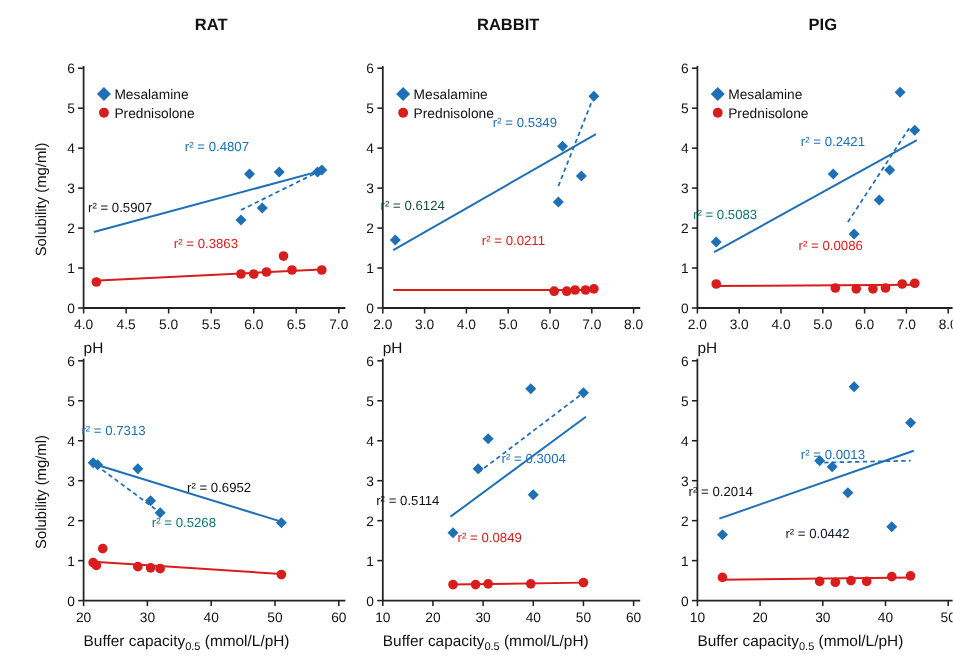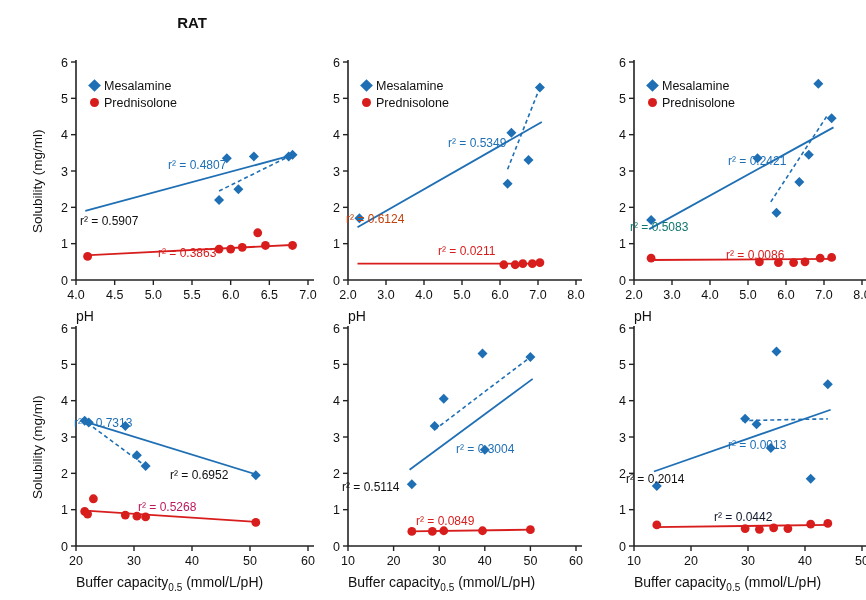--- a/index.html
+++ b/index.html
@@ -19,21 +19,21 @@
     position:absolute;font-size:13.5px;color:#111;
     transform:rotate(-90deg);transform-origin:0 0;white-space:nowrap;
   }
   .xlabel{position:absolute;font-size:14px;color:#111;text-align:left;white-space:nowrap;}
   .xlabel .sub{font-size:10px;vertical-align:sub;}
   .tick{font-size:12.5px;fill:#111;}
   .legend{position:absolute;font-size:12.5px;color:#111;margin-top:12px;}
   .legend .row{display:flex;align-items:center;gap:5px;height:15px;margin-bottom:2px;}
   .lg-dia{width:9px;height:9px;background:#1f6fb5;transform:rotate(45deg);}
   .lg-cir{width:9px;height:9px;border-radius:50%;background:#d81d1d;}
-  .r2{position:absolute;font-size:12px;white-space:nowrap;margin-top:32px;}
+  .r2{position:absolute;font-size:12px;white-space:nowrap;}
 </style>
 </head>
 <body>
 
 <div id="sheet">
     <div class="panel" style="left: 18px; top: 14px; width: 316px; height: 326px;">
       <div class="panel-title" style="top: 0px; left: 58px; width: 232px;">RAT</div>
       <svg width="316" height="312" style="position: absolute; left: 0px; top: 0px;">
         <line x1="58" y1="46" x2="58" y2="266" stroke="#222222" stroke-width="1.6"></line>
         <line x1="58" y1="266" x2="296" y2="266" stroke="#222222" stroke-width="1.6"></line>
@@ -92,20 +92,21 @@
         </div>
         <div class="row">
           <span class="lg-cir" style="background: rgb(216, 29, 29);"></span>
           <span>Prednisolone</span>
         </div>
       </div>
       <div class="ylabel" style="left: 12px; top: 219px;">Solubility (mg/ml)</div>
       <div class="xlabel" style="left: 58px; width: 232px; top: 294px; font-weight: normal;">pH</div>
     </div>
     <div class="panel" style="left: 306px; top: 14px; width: 296px; height: 326px;">
+      <div class="panel-title" style="top: 0px; left: 42px; width: 228px;">RABBIT</div>
       <svg width="296" height="312" style="position: absolute; left: 0px; top: 0px;">
         <line x1="42" y1="46" x2="42" y2="266" stroke="#222222" stroke-width="1.6"></line>
         <line x1="42" y1="266" x2="276" y2="266" stroke="#222222" stroke-width="1.6"></line>
         <line x1="37" y1="266" x2="42" y2="266" stroke="#222222" stroke-width="1.4"></line>
         <text x="34" y="270.5" text-anchor="end" class="tick">0</text>
         <line x1="37" y1="229.66666666666669" x2="42" y2="229.66666666666669" stroke="#222222" stroke-width="1.4"></line>
         <text x="34" y="234.16666666666669" text-anchor="end" class="tick">1</text>
         <line x1="37" y1="193.33333333333334" x2="42" y2="193.33333333333334" stroke="#222222" stroke-width="1.4"></line>
         <text x="34" y="197.83333333333334" text-anchor="end" class="tick">2</text>
         <line x1="37" y1="157" x2="42" y2="157" stroke="#222222" stroke-width="1.4"></line>
@@ -137,36 +138,37 @@
         <polygon points="201.60000000000002,164.71666666666667 206.60000000000002,169.71666666666667 201.60000000000002,174.71666666666667 196.60000000000002,169.71666666666667" fill="#1f6fb5"></polygon>
         <polygon points="205.4,113.85000000000002 210.4,118.85000000000002 205.4,123.85000000000002 200.4,118.85000000000002" fill="#1f6fb5"></polygon>
         <polygon points="222.5,141.10000000000002 227.5,146.10000000000002 222.5,151.10000000000002 217.5,146.10000000000002" fill="#1f6fb5"></polygon>
         <polygon points="233.9,68.43333333333334 238.9,73.43333333333334 233.9,78.43333333333334 228.9,73.43333333333334" fill="#1f6fb5"></polygon>
         <circle cx="197.79999999999998" cy="250.74" r="4.4" fill="#d81d1d"></circle>
         <circle cx="209.20000000000002" cy="250.74" r="4.4" fill="#d81d1d"></circle>
         <circle cx="216.79999999999998" cy="249.65" r="4.4" fill="#d81d1d"></circle>
         <circle cx="226.29999999999998" cy="249.65" r="4.4" fill="#d81d1d"></circle>
         <circle cx="233.9" cy="248.56" r="4.4" fill="#d81d1d"></circle>
       </svg>
-      <div class="r2" style="left: 40px; top: 166px; color: #c2410c;">r² = 0.6124</div>
+      <div class="r2" style="left: 40px; top: 166px; color: #14532d;">r² = 0.6124</div>
       <div class="r2" style="left: 142px; top: 90px; color: rgb(31, 111, 181);">r² = 0.5349</div>
       <div class="r2" style="left: 132px; top: 198px; color: rgb(216, 29, 29);">r² = 0.0211</div>
       <div class="legend" style="left: 56px; top: 52px;">
         <div class="row">
           <span class="lg-dia" style="background: rgb(31, 111, 181);"></span>
           <span>Mesalamine</span>
         </div>
         <div class="row">
           <span class="lg-cir" style="background: rgb(216, 29, 29);"></span>
           <span>Prednisolone</span>
         </div>
       </div>
       <div class="xlabel" style="left: 42px; width: 228px; top: 294px; font-weight: normal;">pH</div>
     </div>
     <div class="panel" style="left: 592px; top: 14px; width: 296px; height: 326px;">
+      <div class="panel-title" style="top: 0px; left: 42px; width: 228px;">PIG</div>
       <svg width="296" height="312" style="position: absolute; left: 0px; top: 0px;">
         <line x1="42" y1="46" x2="42" y2="266" stroke="#222222" stroke-width="1.6"></line>
         <line x1="42" y1="266" x2="276" y2="266" stroke="#222222" stroke-width="1.6"></line>
         <line x1="37" y1="266" x2="42" y2="266" stroke="#222222" stroke-width="1.4"></line>
         <text x="34" y="270.5" text-anchor="end" class="tick">0</text>
         <line x1="37" y1="229.66666666666669" x2="42" y2="229.66666666666669" stroke="#222222" stroke-width="1.4"></line>
         <text x="34" y="234.16666666666669" text-anchor="end" class="tick">1</text>
         <line x1="37" y1="193.33333333333334" x2="42" y2="193.33333333333334" stroke="#222222" stroke-width="1.4"></line>
         <text x="34" y="197.83333333333334" text-anchor="end" class="tick">2</text>
         <line x1="37" y1="157" x2="42" y2="157" stroke="#222222" stroke-width="1.4"></line>
@@ -264,21 +266,21 @@
         <circle cx="66.7" cy="193.48333333333335" r="4.4" fill="#d81d1d"></circle>
         <circle cx="69.6" cy="196.02666666666667" r="4.4" fill="#d81d1d"></circle>
         <circle cx="75.4" cy="180.76666666666665" r="4.4" fill="#d81d1d"></circle>
         <circle cx="107.3" cy="197.11666666666667" r="4.4" fill="#d81d1d"></circle>
         <circle cx="118.9" cy="198.20666666666668" r="4.4" fill="#d81d1d"></circle>
         <circle cx="127.6" cy="198.93333333333334" r="4.4" fill="#d81d1d"></circle>
         <circle cx="237.8" cy="204.38333333333333" r="4.4" fill="#d81d1d"></circle>
       </svg>
       <div class="r2" style="left: 56px; top: 66px; color: rgb(31, 111, 181);">r² = 0.7313</div>
       <div class="r2" style="left: 152px; top: 118px; color: rgb(17, 17, 17);">r² = 0.6952</div>
-      <div class="r2" style="left: 120px; top: 150px; color: #be185d;">r² = 0.5268</div>
+      <div class="r2" style="left: 120px; top: 150px; color: #0f766e;">r² = 0.5268</div>
       <div class="ylabel" style="left: 12px; top: 181px;">Solubility (mg/ml)</div>
       <div class="xlabel" style="left: 58px; width: 232px; top: 256px;">Buffer capacity<span class="sub">0.5</span> (mmol/L/pH)</div>
     </div>
     <div class="panel" style="left: 306px; top: 318px; width: 296px; height: 288px;">
       <svg width="296" height="274" style="position: absolute; left: 0px; top: 0px;">
         <line x1="42" y1="8" x2="42" y2="228" stroke="#222222" stroke-width="1.6"></line>
         <line x1="42" y1="228" x2="276" y2="228" stroke="#222222" stroke-width="1.6"></line>
         <line x1="37" y1="228" x2="42" y2="228" stroke="#222222" stroke-width="1.4"></line>
         <text x="34" y="232.5" text-anchor="end" class="tick">0</text>
         <line x1="37" y1="191.66666666666669" x2="42" y2="191.66666666666669" stroke="#222222" stroke-width="1.4"></line>

